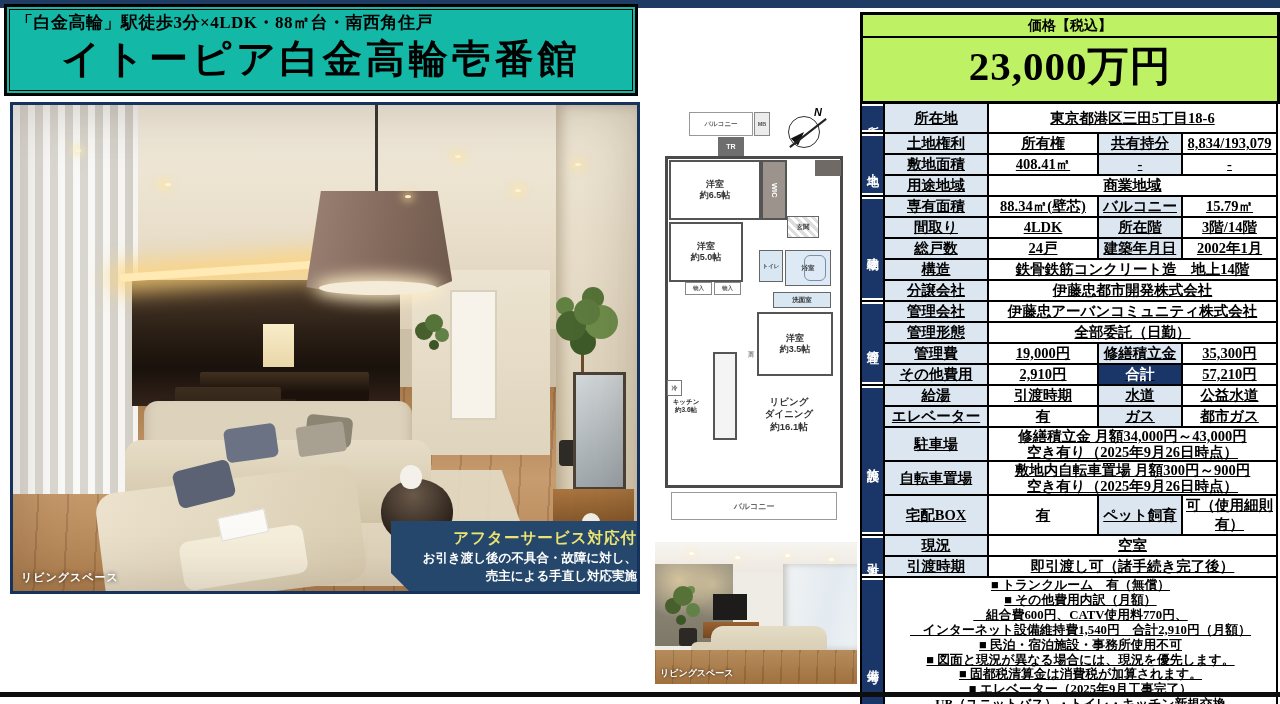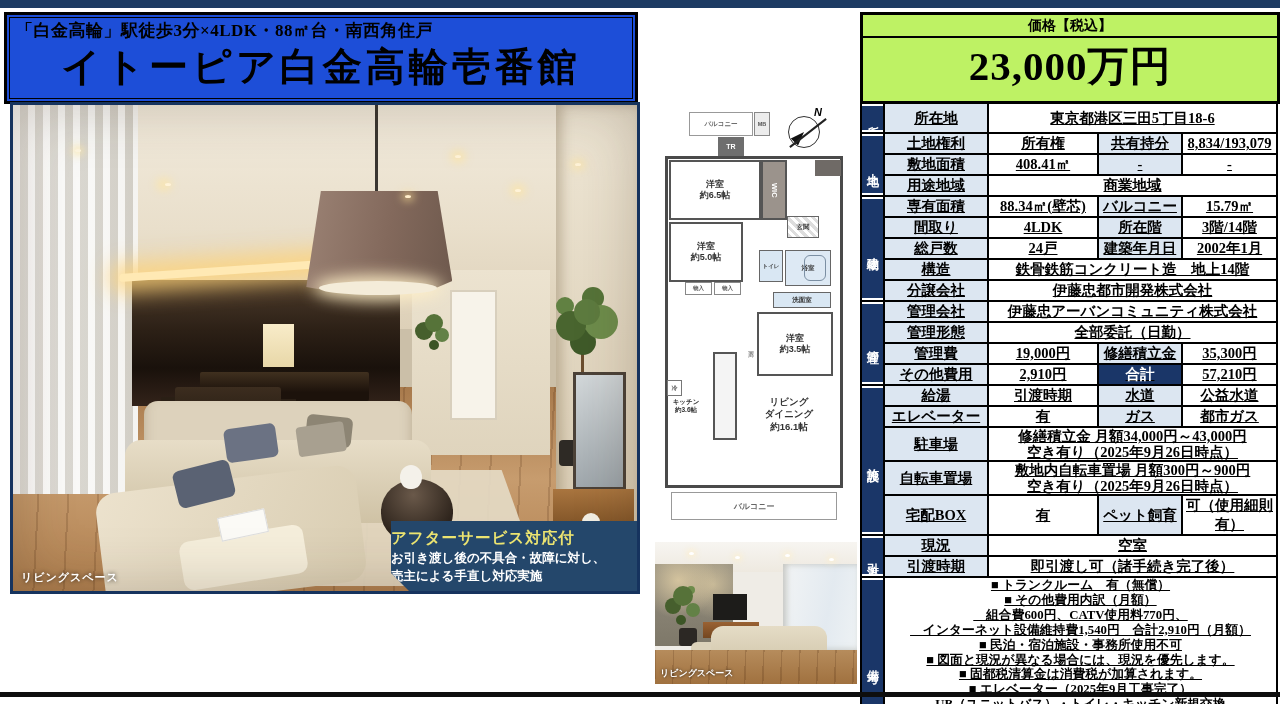--- a/index.html
+++ b/index.html
@@ -4,21 +4,21 @@
 <style>
   html,body{margin:0;padding:0;background:#fff;}
   .page{position:relative;width:1280px;height:704px;background:#fff;overflow:hidden;
         font-family:"Liberation Serif","DejaVu Serif",serif;color:#000;}
   .abs{position:absolute;}
 
   
   .topbar{left:0;top:0;width:1280px;height:8px;background:#1d3b63;}
 
   
-  .title-box{left:4px;top:12px;width:628px;height:86px;border:3px solid #000;background:#1d4ed8;}
+  .title-box{left:4px;top:4px;width:628px;height:86px;border:3px solid #000;background:#14b8a6;}
   .title-box-inner{position:absolute;inset:2px;border:1px solid #000;}
   .subtitle{position:absolute;left:6px;top:1px;font-size:17px;font-weight:700;letter-spacing:.5px;}
   .big-title{position:absolute;left:0;right:0;top:22px;text-align:center;font-size:39px;font-weight:700;letter-spacing:4px;}
   .unit-box{left:642px;top:12px;width:212px;height:86px;border:3px solid #000;background:#fff;
             display:flex;flex-direction:column;align-items:center;justify-content:center;gap:2px;}
   .unit-box div{font-size:18px;font-weight:700;}
   .price-box{left:860px;top:12px;width:414px;height:86px;border:3px solid #000;background:#bef264;}
   .price-head{height:21px;border-bottom:2px solid #000;text-align:center;font-size:14px;font-weight:700;line-height:21px;}
   .price-val{height:57px;display:flex;align-items:center;justify-content:center;font-size:41px;font-weight:700;letter-spacing:1px;}
 
@@ -78,21 +78,21 @@
      box-shadow:0 0 8px 3px rgba(255,235,170,.9),90px 34px 0 0 #fff3d8,86px 34px 10px 4px rgba(255,230,160,.8),
        380px 6px 0 0 #fff3d8,380px 6px 10px 4px rgba(255,230,160,.8),440px 40px 0 0 #fff3d8,440px 40px 10px 4px rgba(255,230,160,.8),
        500px 14px 0 0 #fff3d8,500px 14px 10px 4px rgba(255,230,160,.7),330px 46px 0 0 #ffeecb,330px 46px 8px 3px rgba(255,225,150,.7);}
   .ph-vignette{position:absolute;inset:0;box-shadow:inset 0 0 60px rgba(60,40,20,.25);}
   .photo-caption{position:absolute;left:8px;bottom:6px;color:#fff;font-size:11px;font-weight:700;letter-spacing:1px;
      text-shadow:0 0 4px rgba(0,0,0,.8);font-family:"Liberation Sans",sans-serif;}
 
   
   .badge{position:absolute;right:0;bottom:0;width:246px;height:70px;background:#24476b;
      clip-path:polygon(0 0,100% 0,100% 100%,18px 100%,0 calc(100% - 18px));
-     display:flex;flex-direction:column;align-items:flex-start;justify-content:center;gap:1px;
+     display:flex;flex-direction:column;align-items:flex-end;justify-content:center;gap:1px;
      font-family:"Liberation Sans",sans-serif;}
   .badge-title{color:#ece470;font-size:15.5px;font-weight:700;letter-spacing:1px;}
   .badge-line{color:#fff;font-size:12.5px;font-weight:700;}
 
   
   .floorplan{left:655px;top:104px;width:202px;height:424px;background:#fff;font-family:"Liberation Sans",sans-serif;}
   .fp{position:absolute;box-sizing:border-box;display:flex;align-items:center;justify-content:center;
       text-align:center;font-weight:700;color:#333;}
   .fp-outline{left:10px;top:52px;width:178px;height:332px;border:3px solid #4a4a4a;}
   .fp-balc-top{left:34px;top:8px;width:64px;height:24px;border:1.5px solid #999;font-size:6.5px;color:#666;}

